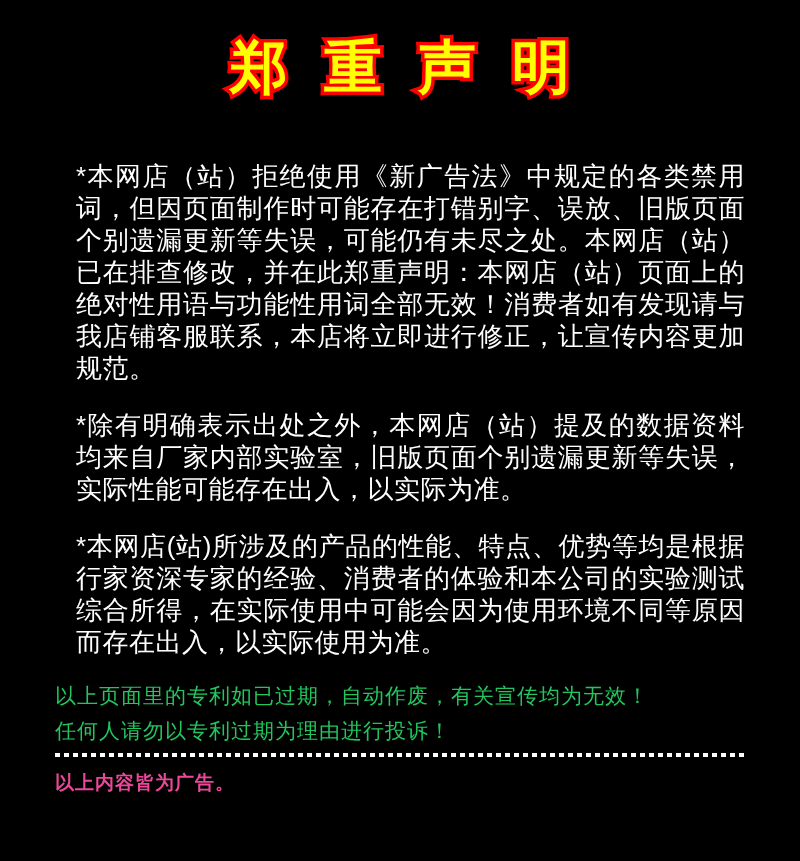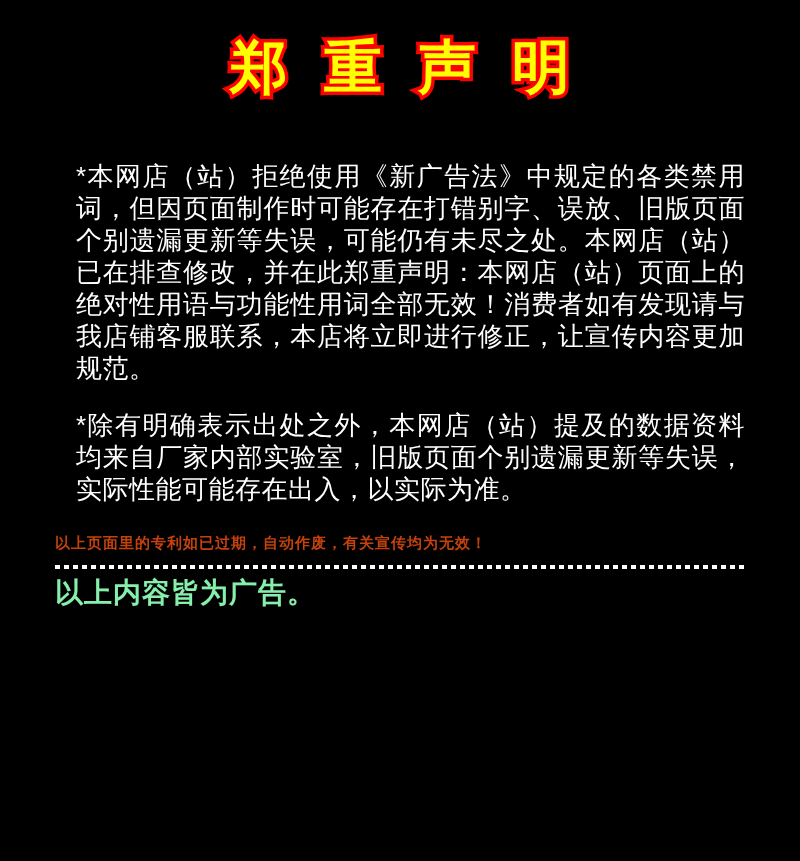--- a/index.html
+++ b/index.html
@@ -40,55 +40,56 @@
     font-size: 26px;
     line-height: 32px;
     font-weight: 500;
     text-align: justify;
     letter-spacing: 0.5px;
   }
   .patent-warning {
     margin-top: 18px;
   }
   .warning-line {
-    color: #c2410c;
-    font-size: 15px;
+    color: #22c55e;
+    font-size: 21px;
     line-height: 26px;
-    font-weight: bold;
+    font-weight: normal;
     letter-spacing: 1px;
     margin: 0 0 9px 0;
   }
   .dashed-divider {
     margin-top: 9px;
     height: 4px;
     background: repeating-linear-gradient(90deg, #FFFFFF 0 5px, transparent 5px 9px);
   }
   .ad-notice {
     margin-top: 13px;
-    color: #86efac;
-    font-size: 28px;
+    color: #ec4899;
+    font-size: 19px;
     line-height: 26px;
     font-weight: bold;
     letter-spacing: 1px;
-    font-family: Liberation Mono, monospace;
   }
 </style>
 </head>
 <body>
 
 <div class="page">
 
   <h1 class="page-title">郑重声明</h1>
 
   <section class="disclaimer-body">
     <p>*本网店（站）拒绝使用《新广告法》中规定的各类禁用词，但因页面制作时可能存在打错别字、误放、旧版页面个别遗漏更新等失误，可能仍有未尽之处。本网店（站）已在排查修改，并在此郑重声明：本网店（站）页面上的绝对性用语与功能性用词全部无效！消费者如有发现请与我店铺客服联系，本店将立即进行修正，让宣传内容更加规范。</p>
     <p>*除有明确表示出处之外，本网店（站）提及的数据资料均来自厂家内部实验室，旧版页面个别遗漏更新等失误，实际性能可能存在出入，以实际为准。</p>
+    <p>*本网店(站)所涉及的产品的性能、特点、优势等均是根据行家资深专家的经验、消费者的体验和本公司的实验测试综合所得，在实际使用中可能会因为使用环境不同等原因而存在出入，以实际使用为准。</p>
   </section>
 
   <section class="patent-warning">
     <div class="warning-line">以上页面里的专利如已过期，自动作废，有关宣传均为无效！</div>
+    <div class="warning-line">任何人请勿以专利过期为理由进行投诉！</div>
   </section>
 
   <div class="dashed-divider"></div>
 
   <div class="ad-notice">以上内容皆为广告。</div>
 
 </div>
 
 </body></html>

